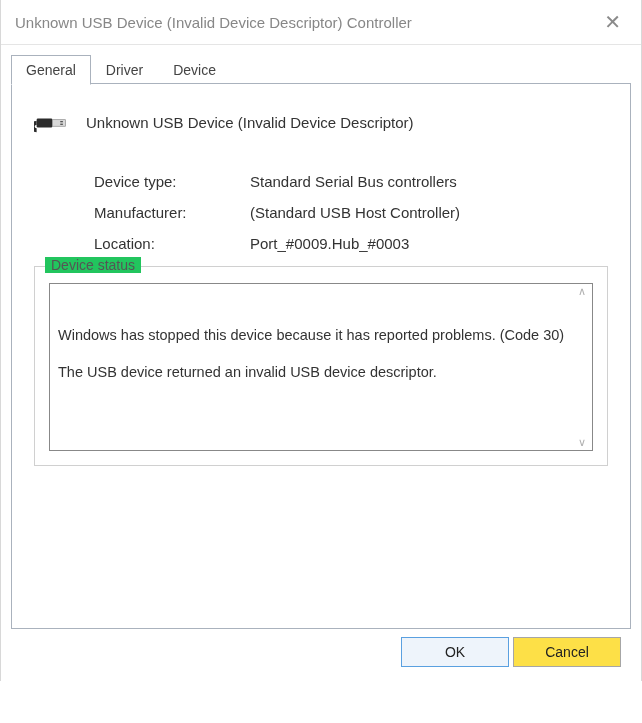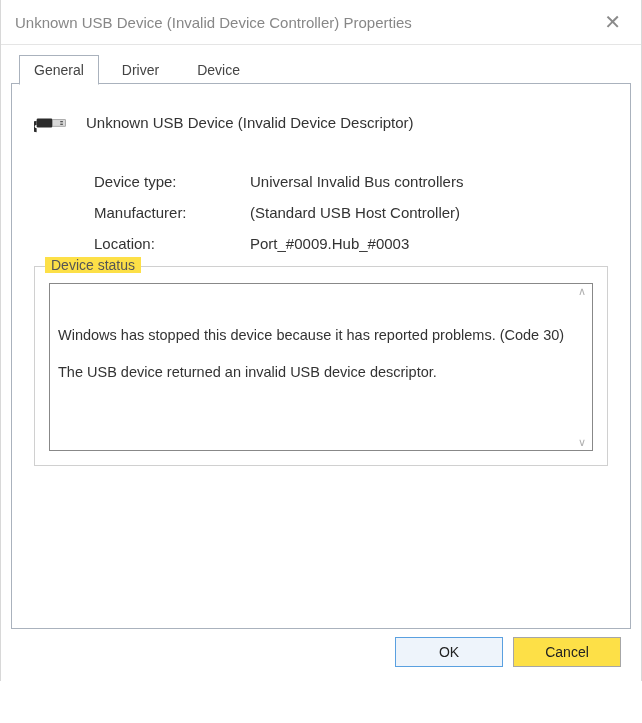--- a/index.html
+++ b/index.html
@@ -55,21 +55,20 @@
     }
     .tab {
       padding: 6px 14px 6px 14px;
       font-size: 14px;
       color: #444;
       border: 1px solid transparent;
       border-bottom: none;
       position: relative;
       z-index: 1;
       cursor: default;
-      margin-left: 8px;
     }
     .tab.active {
       background: #fff;
       border: 1px solid #aab2bd;
       border-bottom: 1px solid #fff;
       margin-bottom: -1px;
       z-index: 2;
     }
     .tabpanel {
       border: 1px solid #aab2bd;
@@ -110,21 +109,21 @@
     .groupbox {
       position: relative;
       border: 1px solid #d0d0d0;
       padding: 16px 14px 14px 14px;
       margin-top: 10px;
     }
     .groupbox .legend {
       position: absolute;
       top: -10px;
       left: 10px;
-      background: #fde047;
+      background: #22c55e;
       padding: 0 6px;
       font-size: 14px;
       color: #555;
     }
     .status-box {
       border: 1px solid #888;
       background: #fff;
       height: 168px;
       padding: 4px 8px;
       font-size: 14.5px;
@@ -150,21 +149,21 @@
     }
     .sb-scroll .arrow {
       font-size: 11px;
       color: #b0b0b0;
       line-height: 1;
       cursor: default;
     }
     .footer {
       display: flex;
       justify-content: flex-end;
-      gap: 10px;
+      gap: 4px;
       padding: 8px 10px 0 10px;
     }
     .btn {
       min-width: 108px;
       height: 30px;
       border: 1px solid #a6a6a6;
       background: #fde047;
       font-size: 14px;
       color: #222;
       text-align: center;
@@ -174,21 +173,21 @@
     .btn.primary {
       background: #eef4fb;
       border-color: #5aa0e0;
     }
   </style>
 </head>
 <body>
 
 <div class="window">
   <div class="titlebar">
-    <span class="title">Unknown USB Device (Invalid Device Controller) Properties</span>
+    <span class="title">Unknown USB Device (Invalid Device Descriptor) Controller</span>
     <span class="close">✕</span>
   </div>
 
   <div class="body">
 
     <div class="tabs">
       <div class="tab active"><span>General</span></div>
       <div class="tab"><span>Driver</span></div>
       <div class="tab"><span>Device</span></div>
     </div>
@@ -204,21 +203,21 @@
             <rect x="40" y="26" width="4" height="2" fill="#555"></rect>
             <path d="M4 25 Q-2 25 -2 30 Q-2 36 4 36" stroke="#2b2b2b" stroke-width="6" fill="none"></path>
           </svg>
         </span>
         <span class="name">Unknown USB Device (Invalid Device Descriptor)</span>
       </div>
 
       <div class="props">
         <div class="prop-row">
           <span class="prop-label">Device type:</span>
-          <span class="prop-value">Universal Invalid Bus controllers</span>
+          <span class="prop-value">Standard Serial Bus controllers</span>
         </div>
         <div class="prop-row">
           <span class="prop-label">Manufacturer:</span>
           <span class="prop-value">(Standard USB Host Controller)</span>
         </div>
         <div class="prop-row">
           <span class="prop-label">Location:</span>
           <span class="prop-value">Port_#0009.Hub_#0003</span>
         </div>
       </div>

